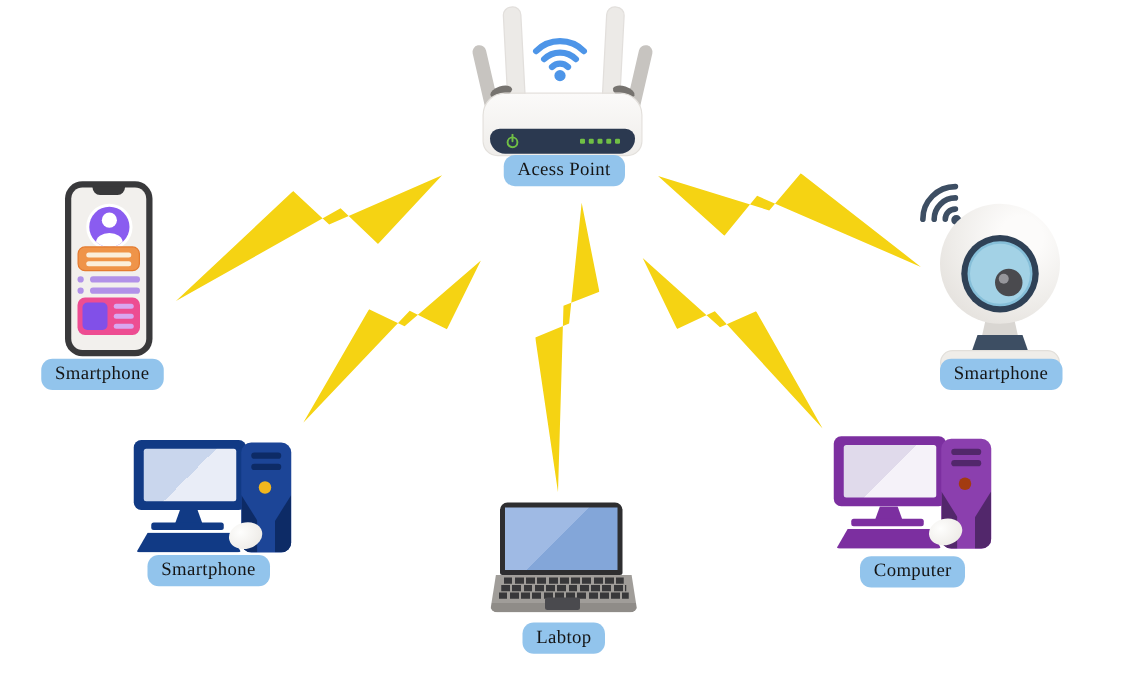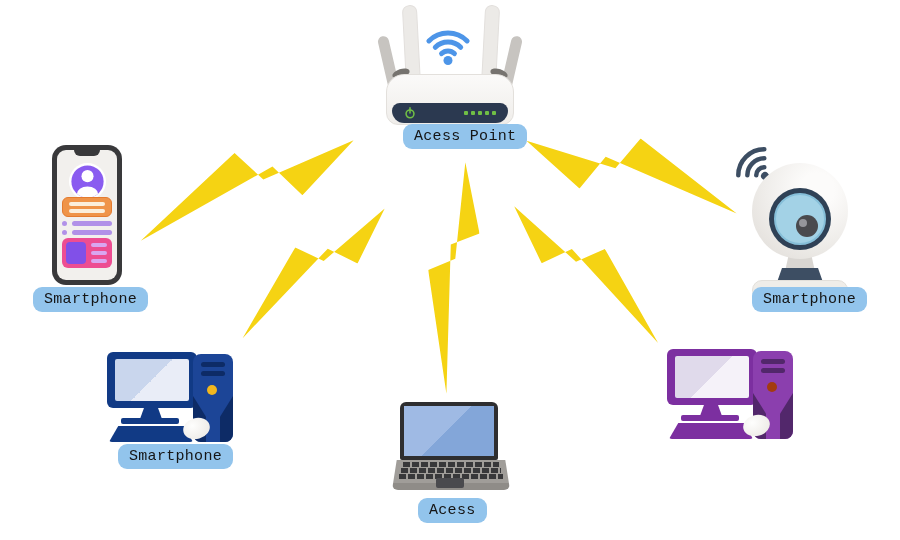--- a/index.html
+++ b/index.html
@@ -1,17 +1,17 @@
 <!DOCTYPE html>
 <html><head>
 <meta charset="utf-8">
 <style>
   html,body{margin:0;padding:0;background:#fff;}
   .canvas{position:relative;width:900px;height:540px;background:#fff;overflow:hidden;
-          font-family:Liberation Mono, monospace;}
+          font-family:Liberation Serif, serif;}
   .abs{position:absolute;}
 
   
   .node-label{position:absolute;background:#92C4EC;color:#151515;font-size:15px;
     font-weight:500;padding:4px 11px;border-radius:9px;letter-spacing:.3px;white-space:nowrap;}
 
   
   .bolt{position:absolute;transform-origin:50% 0;}
 
   
@@ -234,32 +234,33 @@
   <div class="abs laptop">
     <div class="lap-screen">
       <div class="lap-display"></div>
     </div>
     <div class="lap-deck"></div>
     <div class="key-row" style="left:11px;top:62px;width:96px;"></div>
     <div class="key-row" style="left:9px;top:68px;width:100px;"></div>
     <div class="key-row" style="left:7px;top:74px;width:104px;"></div>
     <div class="touchpad"></div>
   </div>
-  <div class="node-label" style="left:418px;top:498px;">Acess</div>
+  <div class="node-label" style="left:418px;top:498px;">Labtop</div>
 
   <div class="abs desk purple" style="left:665px;top:349px;">
     <div class="monitor">
       <div class="mscreen"></div>
     </div>
     <div class="mstand"></div>
     <div class="mbase"></div>
     <div class="mkeyb"></div>
     <div class="tower">
       <div class="tbar" style="top:8px;"></div>
       <div class="tbar" style="top:17px;"></div>
       <div class="tdot"></div>
       <div class="twedge l"></div>
       <div class="twedge r"></div>
     </div>
     <div class="mouse"></div>
   </div>
+  <div class="node-label" style="left:688px;top:445px;">Computer</div>
 
 </div>
 
 </body></html>

